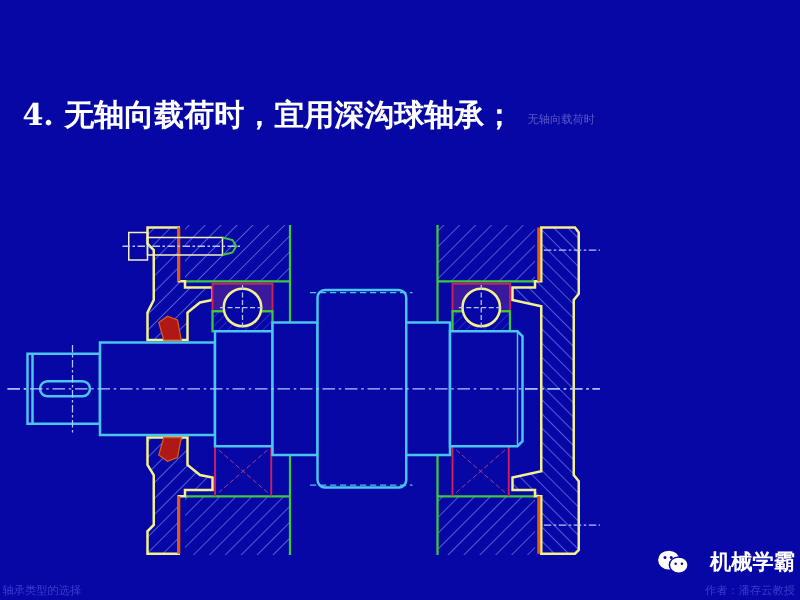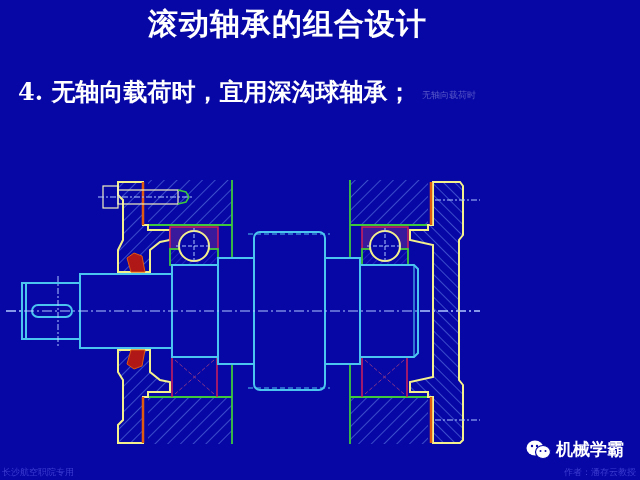--- a/index.html
+++ b/index.html
@@ -24,40 +24,39 @@
     font-size: 24px; font-weight: bold; color: #ffffff; white-space: nowrap;
   }
   .watermark-top {
     position: absolute; left: 422px; top: 89px;
     font-size: 9px; color: #5a5ac8; white-space: nowrap;
     font-family: "DejaVu Sans", sans-serif;
   }
   .drawing { position: absolute; left: 0; top: 0; }
   .brand {
     position: absolute; left: 526px; top: 438px;
-    display: flex; align-items: center; gap: 4px;
+    display: flex; align-items: center; gap: 16px;
     color: #ffffff; font-size: 17px; font-weight: bold;
     font-family: "DejaVu Sans", sans-serif; white-space: nowrap;
   }
   .foot-left {
     position: absolute; left: 2px; top: 466px;
     font-size: 9px; color: #3c3cd0; white-space: nowrap;
     font-family: "DejaVu Sans", sans-serif;
   }
   .foot-right {
     position: absolute; right: 4px; top: 466px;
     font-size: 9px; color: #3c3cd0; white-space: nowrap;
     font-family: Liberation Mono, monospace;
   }
 </style>
 </head>
 <body>
 
 <div class="slide">
-  <div class="title">滚动轴承的组合设计</div>
   <div class="point">4. 无轴向载荷时，宜用深沟球轴承；</div>
   <div class="watermark-top">无轴向载荷时</div>
 
   <svg class="drawing" width="640" height="480" viewBox="0 0 640 480">
     <defs>
       <pattern id="hatch" patternUnits="userSpaceOnUse" width="9" height="9" patternTransform="rotate(45)">
         <line x1="0" y1="0" x2="0" y2="9" stroke="#8ab4ff" stroke-width="0.8"></line>
       </pattern>
       <pattern id="hatch2" patternUnits="userSpaceOnUse" width="8" height="8" patternTransform="rotate(-45)">
         <line x1="0" y1="0" x2="0" y2="8" stroke="#8ab4ff" stroke-width="0.8"></line>
@@ -167,15 +166,15 @@
       <ellipse cx="9" cy="9" rx="8.5" ry="7.5" fill="#ffffff"></ellipse>
       <ellipse cx="17" cy="13" rx="7.5" ry="6.5" fill="#ffffff" stroke="#0707a6" stroke-width="1.2"></ellipse>
       <circle cx="6" cy="7" r="1.2" fill="#0707a6"></circle>
       <circle cx="11" cy="7" r="1.2" fill="#0707a6"></circle>
       <circle cx="14.5" cy="12" r="1" fill="#0707a6"></circle>
       <circle cx="19.5" cy="12" r="1" fill="#0707a6"></circle>
     </svg>
     <span>机械学霸</span>
   </div>
 
-  <div class="foot-left">长沙航空职院专用</div>
+  <div class="foot-left">轴承类型的选择</div>
   <div class="foot-right">作者：潘存云教授</div>
 </div>
 
 </body></html>

